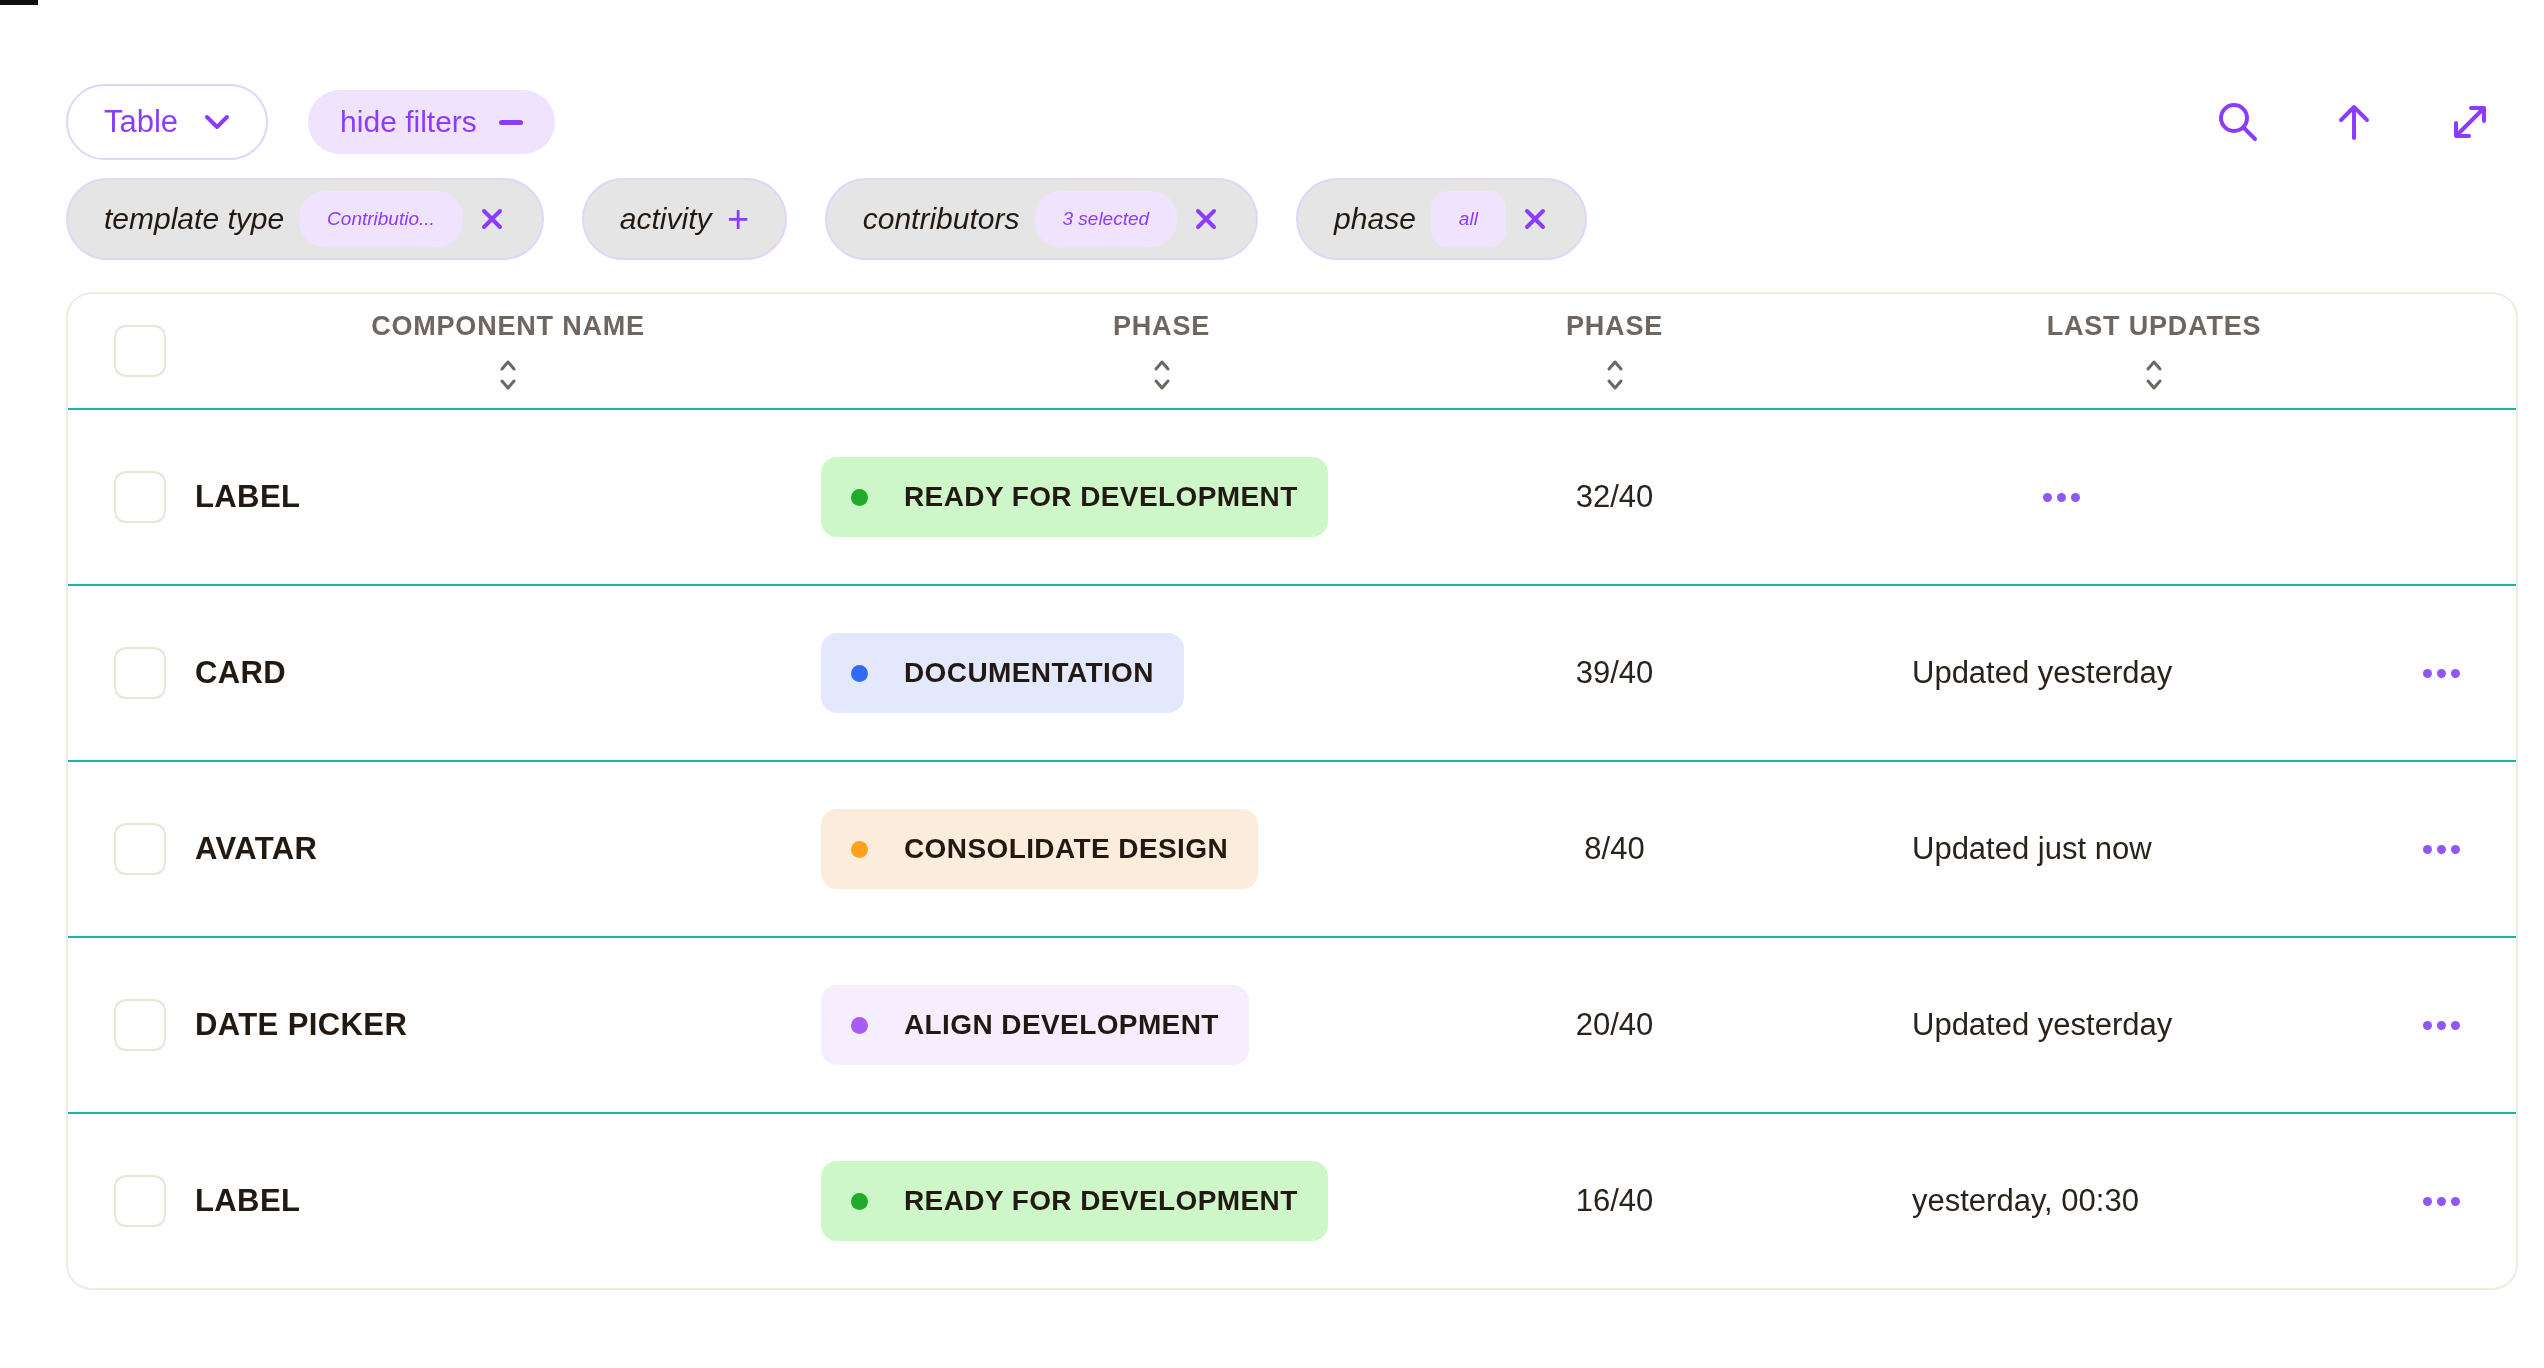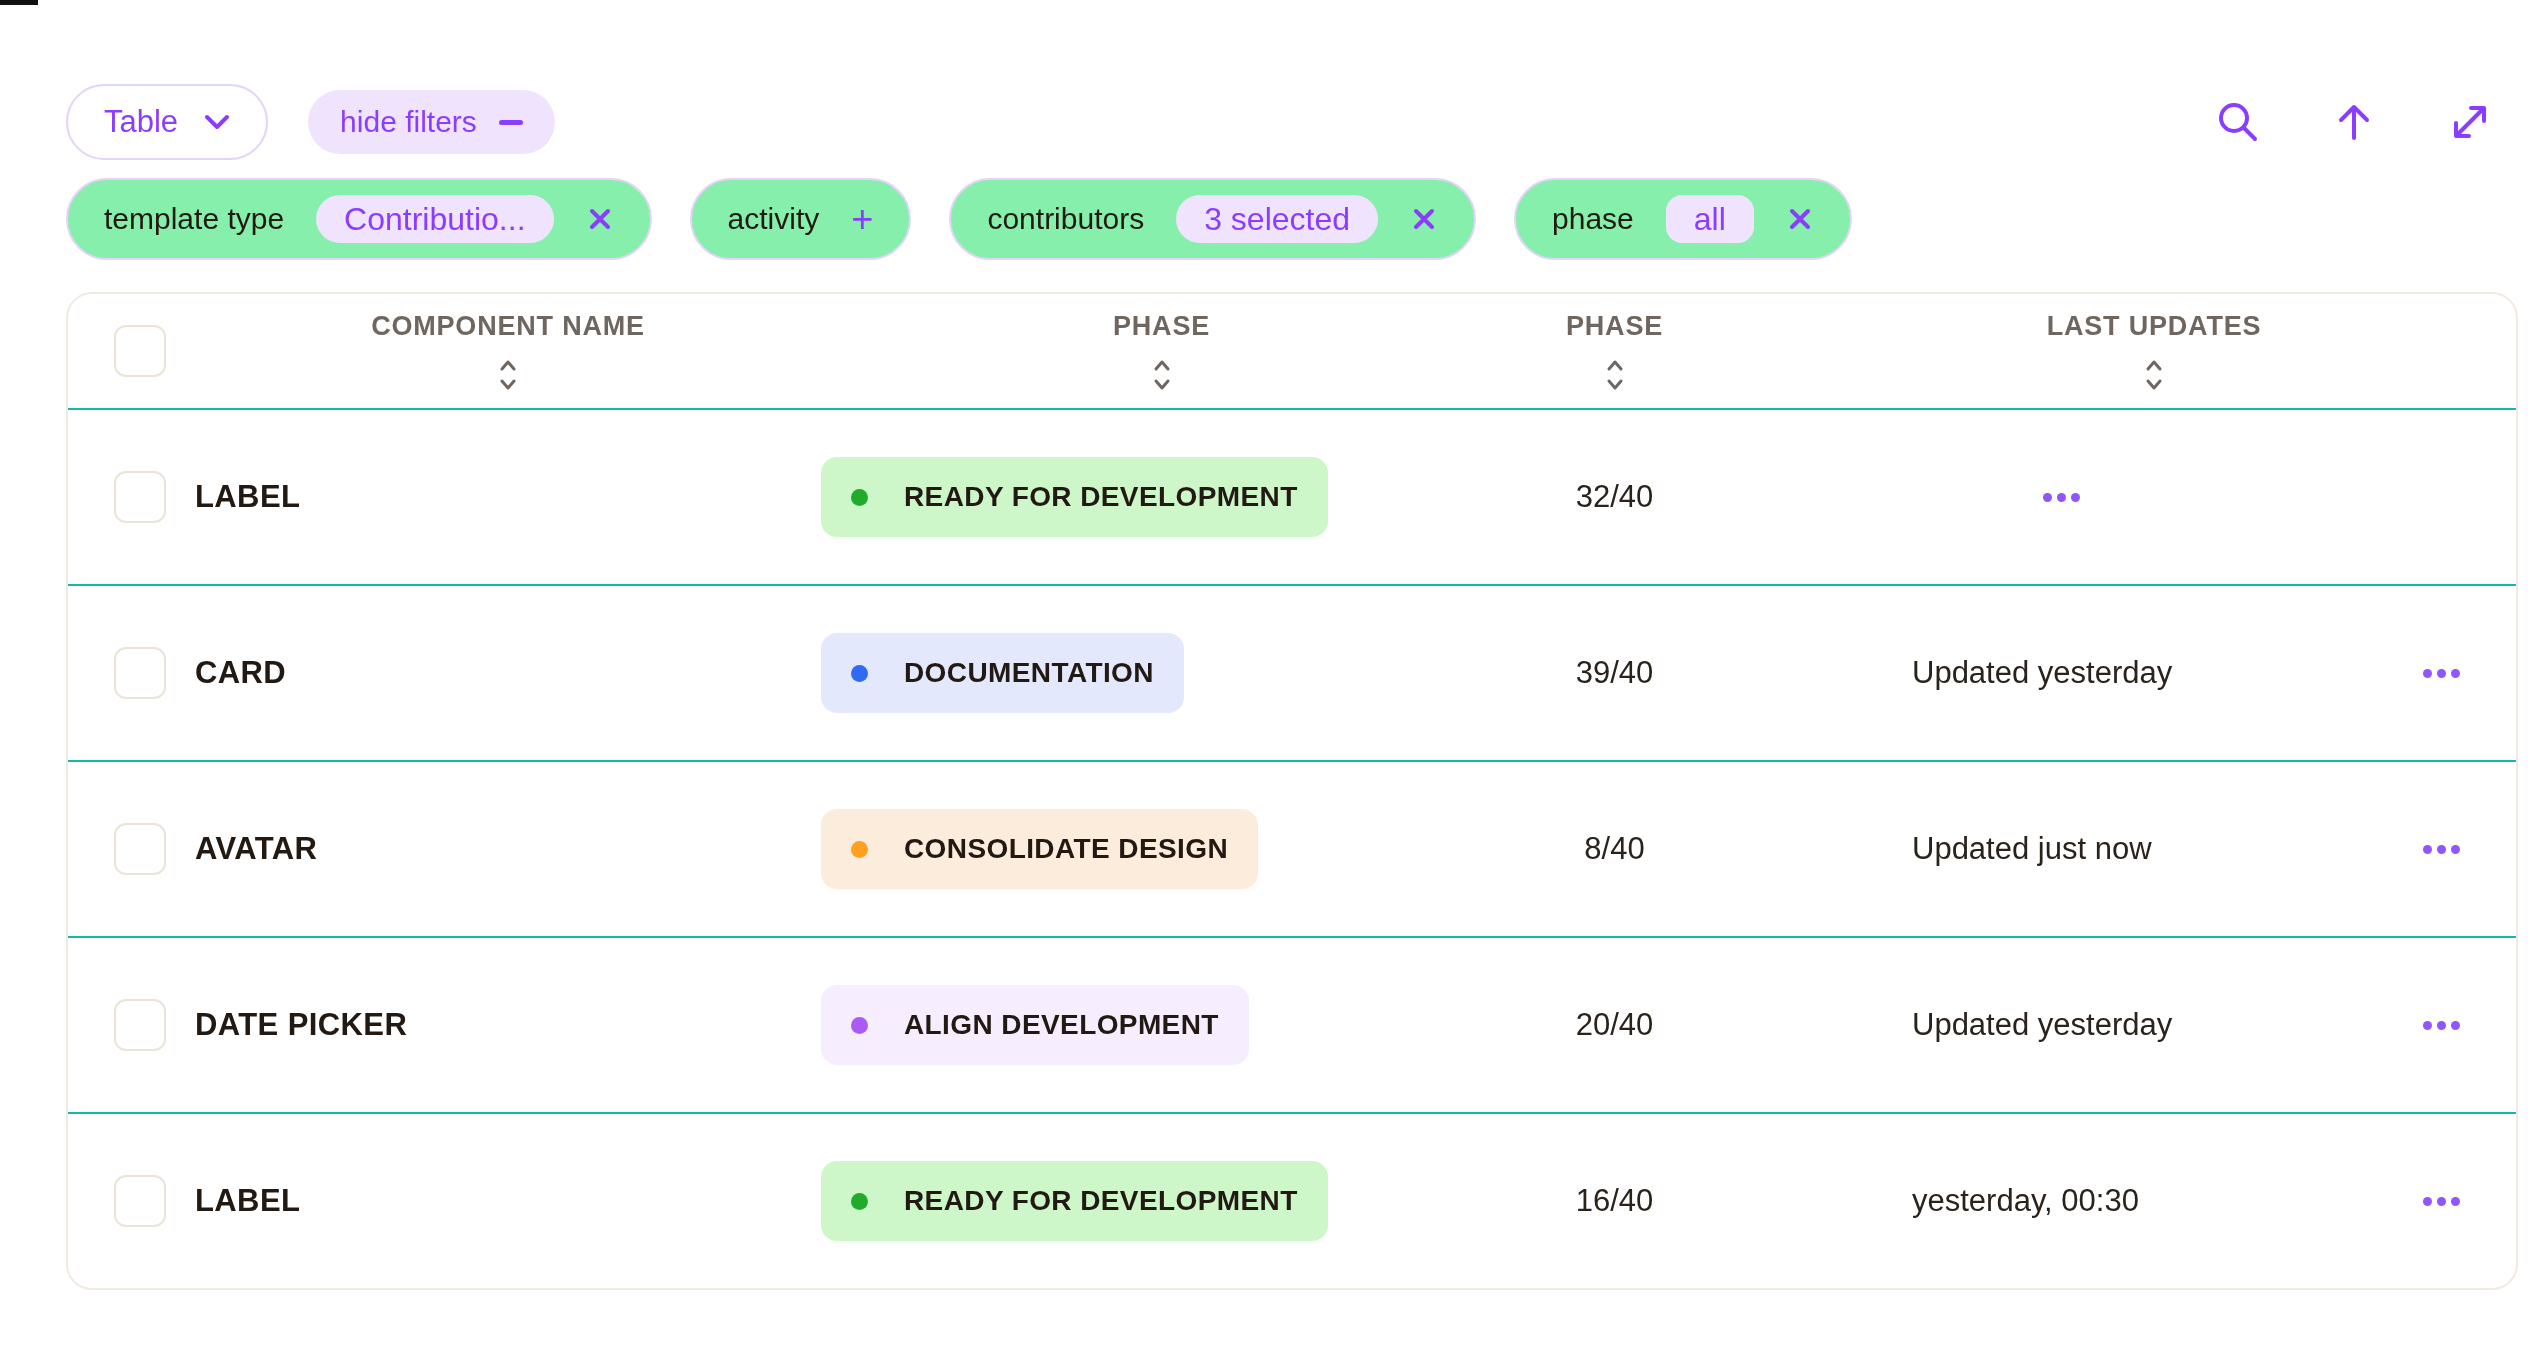--- a/index.html
+++ b/index.html
@@ -22,25 +22,25 @@
               background: #efe3fe; border: none; border-radius: 32px;
               color: #8b3dff; font-size: 30px; font-weight: 500; cursor: pointer;
               font-family: inherit; }
   .minus-bar { display: inline-block; width: 24px; height: 5px; border-radius: 3px; background: #8b3dff; }
   .toolbar-right { display: flex; align-items: center; gap: 68px; }
   .icon-btn { background: none; border: none; cursor: pointer; width: 48px; height: 48px;
               display: inline-flex; align-items: center; justify-content: center; }
 
   
   .filters { position: absolute; top: 178px; left: 66px; display: flex; align-items: center; gap: 38px; }
-  .chip { display: inline-flex; align-items: center; gap: 32px; height: 82px; padding: 0 36px;
-          background: #86efac; border: 2px solid #e3d4f9; border-radius: 41px; cursor: pointer; }
+  .chip { display: inline-flex; align-items: center; gap: 15px; height: 82px; padding: 0 36px;
+          background: #e5e5e5; border: 2px solid #e3d4f9; border-radius: 41px; cursor: pointer; font-style: italic; }
   .chip-label { font-size: 30px; color: #221a12; font-weight: 500; }
-  .chip-pill { display: inline-flex; align-items: center; height: 48px; padding: 0 28px;
-               background: #efe3fe; border-radius: 26px; color: #8b3dff; font-size: 32px; font-weight: 500; }
+  .chip-pill { display: inline-flex; align-items: center; height: 56px; padding: 0 28px;
+               background: #efe3fe; border-radius: 26px; color: #8b3dff; font-size: 19px; font-weight: 500; }
   .chip-pill.square { border-radius: 16px; }
   .plus-glyph { color: #8b3dff; font-size: 38px; font-weight: 500; line-height: 1; }
 
   
   .card { position: absolute; top: 292px; left: 66px; width: 2452px; height: 998px;
           border: 2px solid #f1eae1; border-radius: 26px; background: #ffffff; overflow: hidden; }
   .trow, .thead { display: grid; grid-template-columns: 81px 626px 681px 225px 1fr 90px;
           align-items: center; padding: 0 30px 0 46px; }
   .thead { height: 114px; }
   .trow { height: 176px; border-top: 2px solid #14b8a6; }

